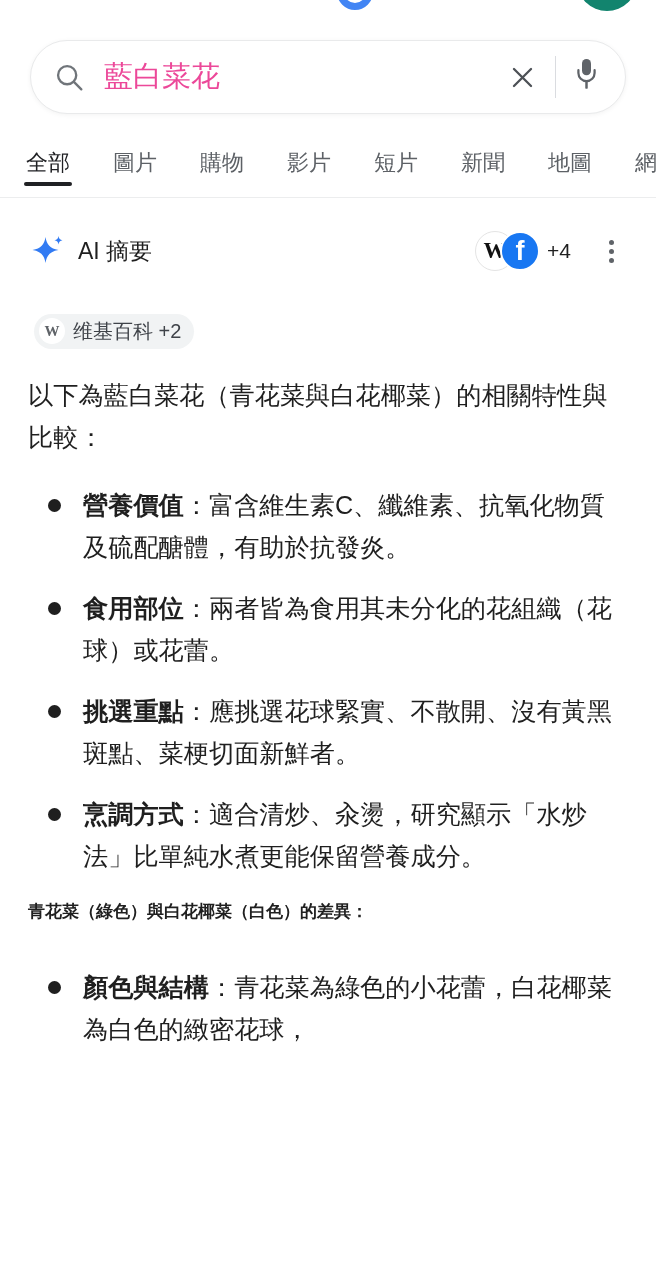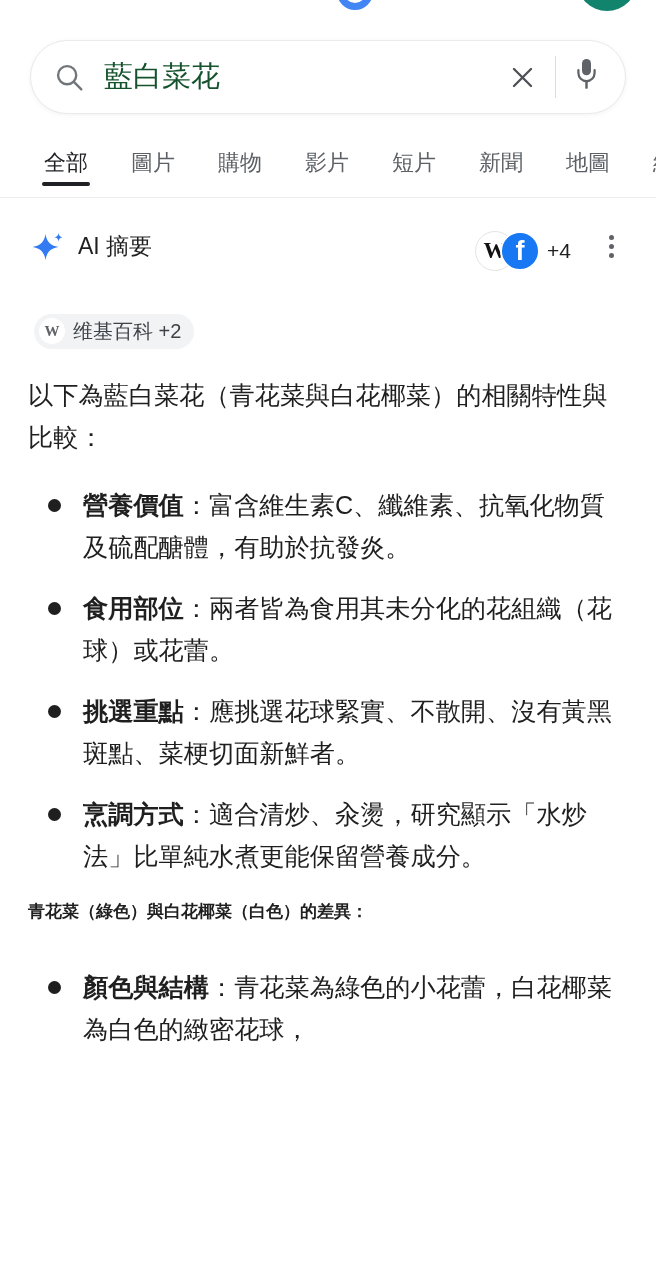--- a/index.html
+++ b/index.html
@@ -11,35 +11,35 @@
   
   .top-frag{position:absolute;left:0;top:0;width:656px;height:0;}
   .g-frag{position:absolute;left:337px;top:-26px;width:22px;height:22px;
     border:7px solid #4285f4;border-radius:50%;}
   .avatar{position:absolute;left:577px;top:-49px;width:60px;height:60px;
     border-radius:50%;background:#12846e;}
   
   .searchbar{margin:40px 30px 0;height:72px;border:1px solid #e9eaeb;border-radius:37px;
     display:flex;align-items:center;background:#fff;box-shadow:0 1px 5px rgba(0,0,0,.05);}
   .s-icon{margin-left:22px;display:flex;}
-  .query{flex:1;margin-left:18px;font-size:29px;color:#14532d;white-space:nowrap;overflow:hidden;}
+  .query{flex:1;margin-left:18px;font-size:29px;color:#ec4899;white-space:nowrap;overflow:hidden;}
   .x-btn{display:flex;margin-right:2px;}
   .vdiv{width:1px;height:42px;background:#dadce0;margin:0 17px 0 15px;}
   .mic-btn{display:flex;margin-right:25px;}
   
   .tabs{margin-top:21px;height:63px;box-sizing:border-box;border-bottom:1px solid #ecedee;
-    display:flex;gap:43px;padding-left:44px;overflow:hidden;white-space:nowrap;}
+    display:flex;gap:43px;padding-left:26px;overflow:hidden;white-space:nowrap;}
   .tab{position:relative;height:100%;box-sizing:border-box;padding-top:13px;
     font-size:22px;color:#5d6166;flex:none;}
   .tab.active{color:#202124;}
   .tab .bar{display:none;}
   .tab.active .bar{display:block;position:absolute;left:-2px;right:-2px;bottom:11px;
     height:4px;border-radius:4px;background:#202124;}
   
-  .ai-head{margin:33px 38px 0 30px;height:40px;display:flex;}
+  .ai-head{margin:33px 38px 0 30px;height:40px;display:flex;align-items:center;}
   .ai-title{margin-left:14px;font-size:23px;color:#1f1f1f;}
   .srcs{margin-left:auto;display:flex;align-items:center;}
   .circ{width:40px;height:40px;border-radius:50%;box-sizing:border-box;
     display:flex;align-items:center;justify-content:center;flex:none;}
   .w-circ{background:#fff;border:1px solid #e4e4e4;color:#111;
     font-family:"Liberation Serif","DejaVu Serif",serif;font-weight:700;font-size:23px;}
   .f-circ{background:#1877f2;border:2px solid #fff;color:#fff;font-weight:700;
     font-size:27px;margin-left:-15px;z-index:2;position:relative;}
   .plus{margin-left:7px;font-size:21px;color:#1f1f1f;}
   .dots{margin-left:34px;display:flex;flex-direction:column;gap:4px;padding:4px;}

